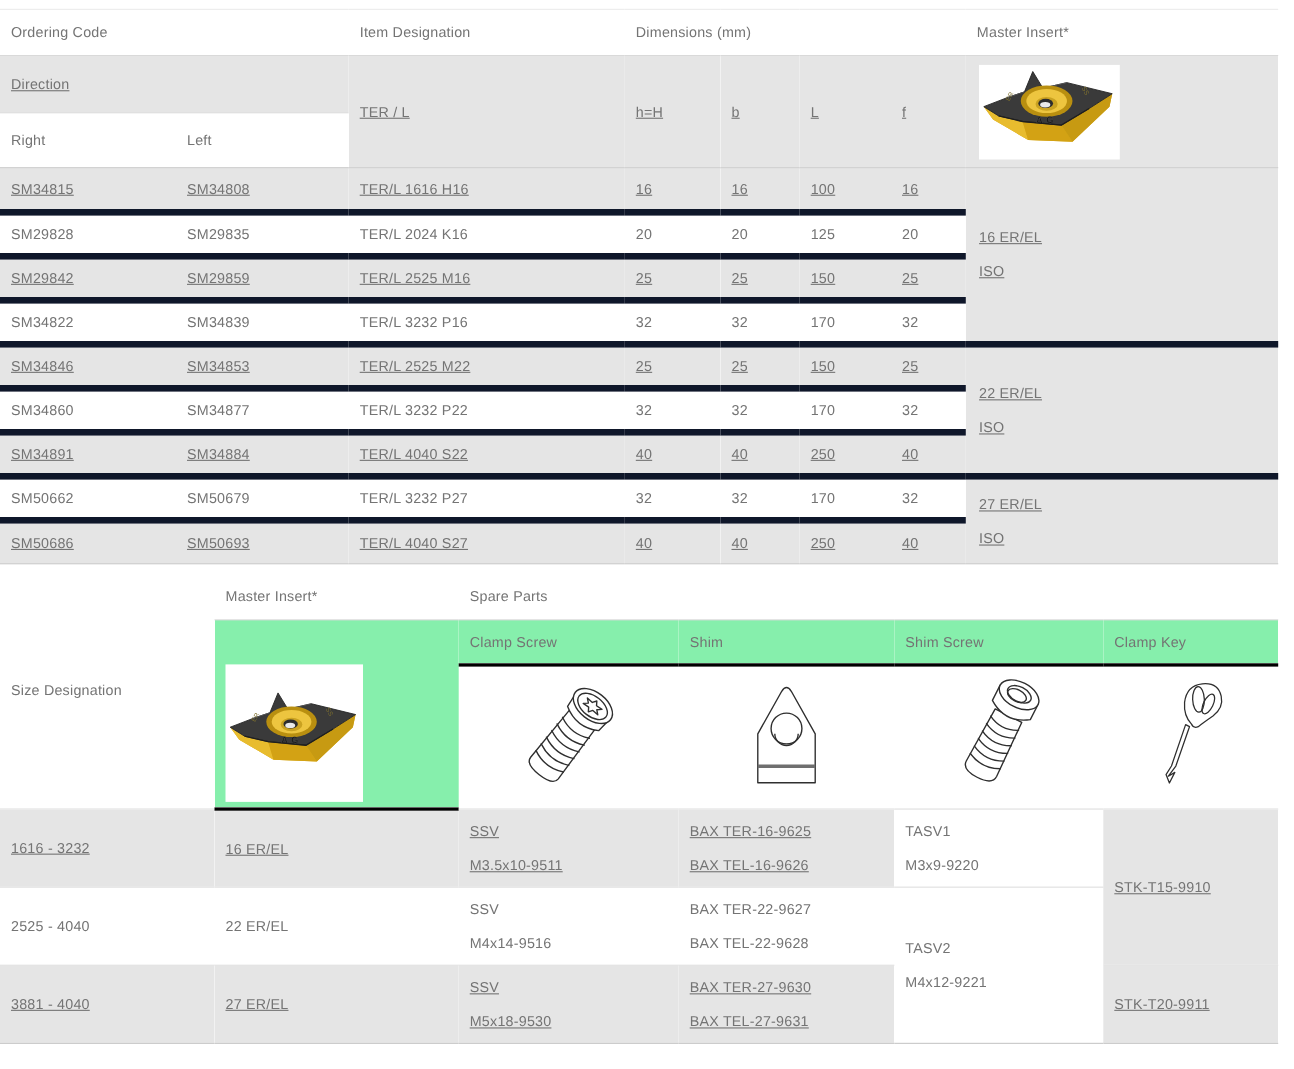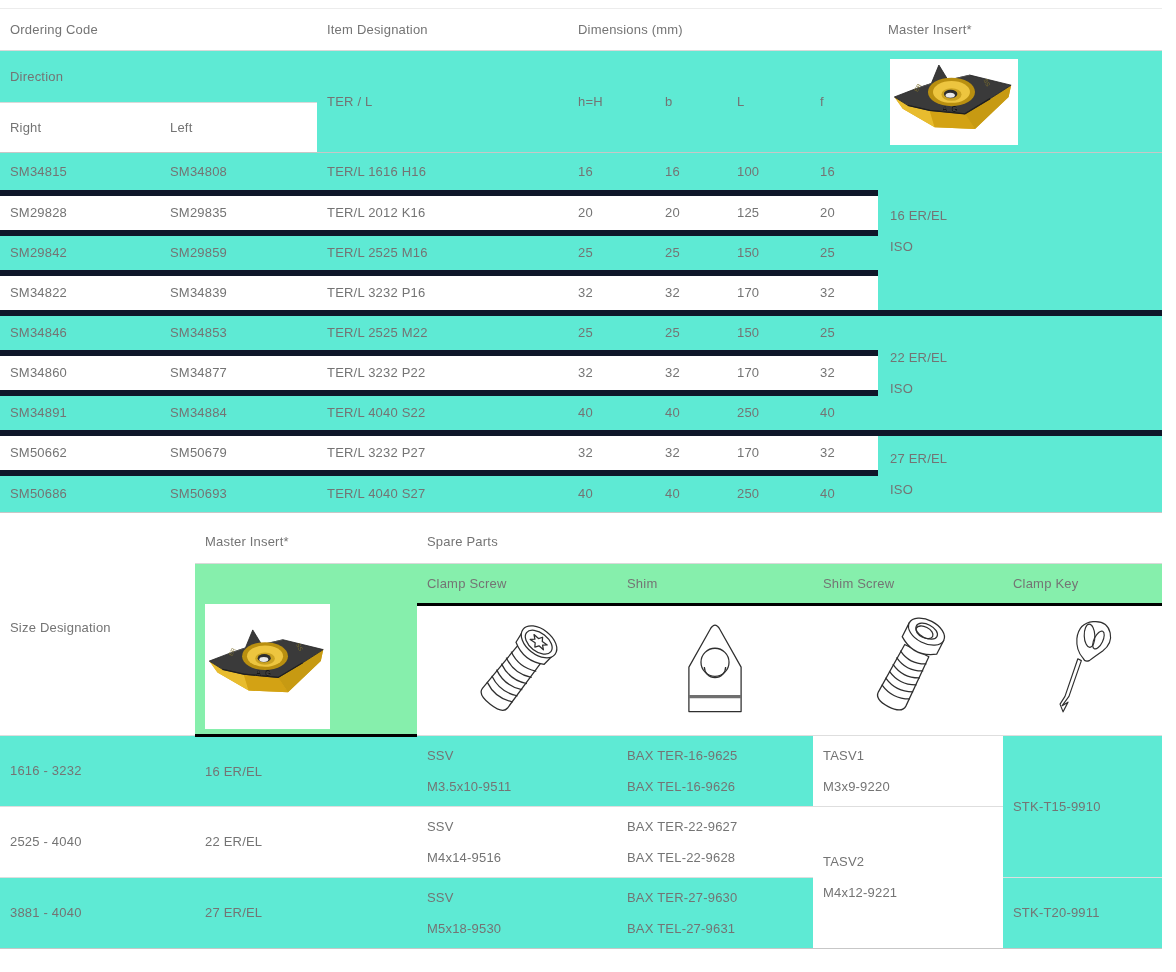--- a/index.html
+++ b/index.html
@@ -18,21 +18,21 @@
   }
   th,td{
     font-weight:400;
     text-align:left;
     padding:0 10px;
     vertical-align:middle;
     color:#747474;
     overflow:hidden;
     white-space:nowrap;
   }
-  .g{background:#5eead4;}
+  .g{background:#e5e5e5;text-decoration:underline;}
   .lines div{line-height:31px;}
 
   
   .t1{border-top:1px solid #ececec;border-bottom:1px solid #c7c7c7;}
   .t1 .h1{height:42px;}
   .t1 .h1 th{border-bottom:1px solid #d9d9d9;margin-top:37px;}
   .t1 .h2{height:52px;}
   .t1 .h2 .dir{border-bottom:1px solid #d9d9d9;}
   .t1 .h3{height:50px;}
   .t1 thead th[rowspan],.t1 .h3 th{border-bottom:1px solid #c7c7c7;}
@@ -140,21 +140,21 @@
         <td class="g">100</td>
         <td class="g">16</td>
         <td rowspan="4" class="g group lines">
           <div>16 ER/EL</div>
           <div>ISO</div>
         </td>
       </tr>
       <tr>
         <td>SM29828</td>
         <td>SM29835</td>
-        <td>TER/L 2012 K16</td>
+        <td>TER/L 2024 K16</td>
         <td>20</td>
         <td>20</td>
         <td>125</td>
         <td>20</td>
       </tr>
       <tr>
         <td class="g">SM29842</td>
         <td class="g">SM29859</td>
         <td class="g">TER/L 2525 M16</td>
         <td class="g">25</td>

